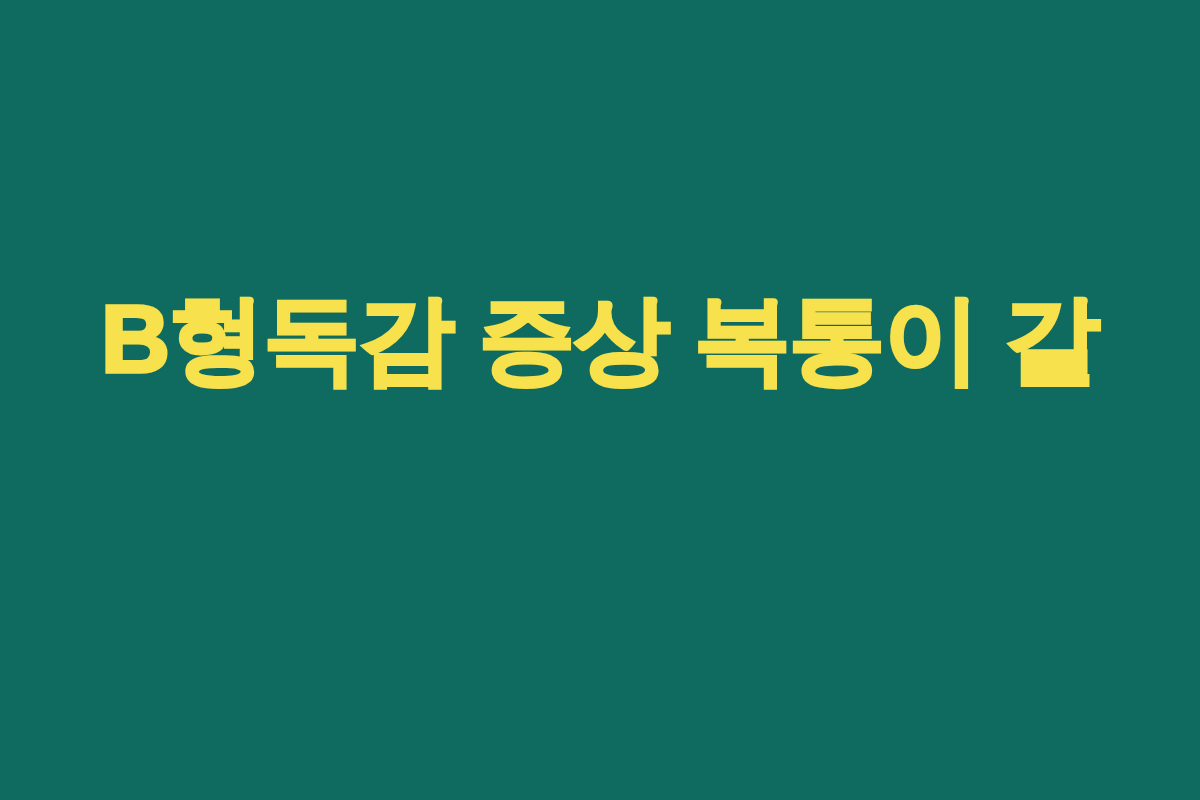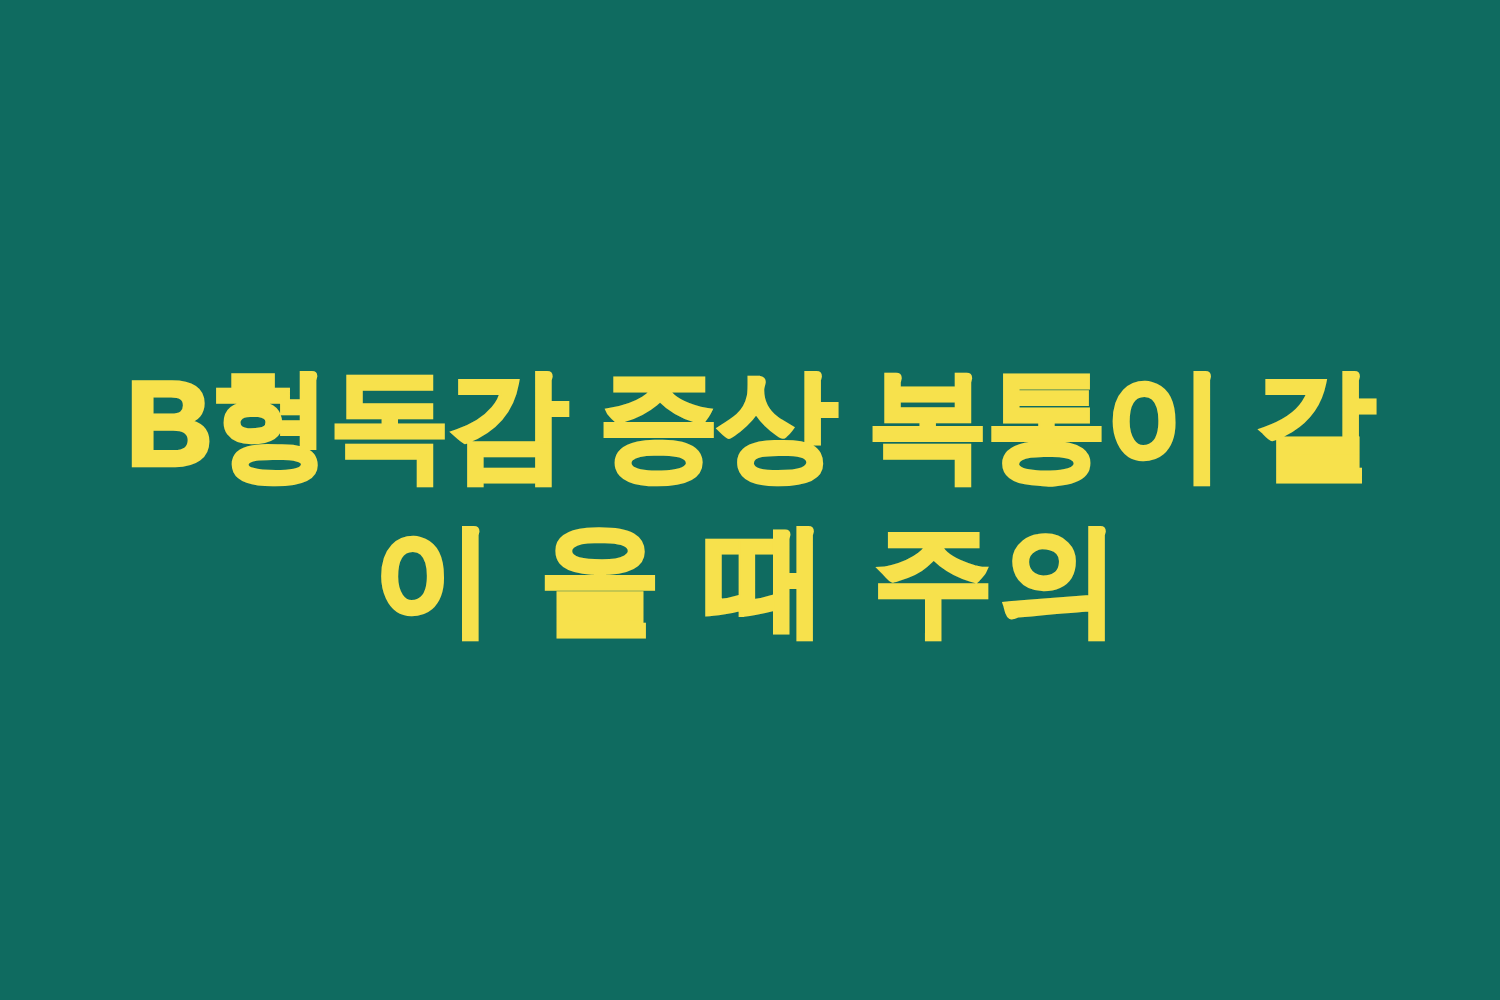--- a/index.html
+++ b/index.html
@@ -64,16 +64,15 @@
     letter-spacing: 0.055em;
   }
 </style>
 </head>
 <body>
 
 <div id="banner" style="background: rgb(15, 107, 96);">
 
   <div id="headline">
     <div class="headline-line line-1" style="color: rgb(247, 225, 76); -webkit-text-stroke: 3.5px rgb(247, 225, 76);">B형독감 증상 복통이 같</div>
-    <div class="headline-line line-2" style="color: rgb(247, 225, 76); -webkit-text-stroke: 3.5px rgb(247, 225, 76);">이 올 때 주의</div>
   </div>
 
 </div>
 
 </body></html>

